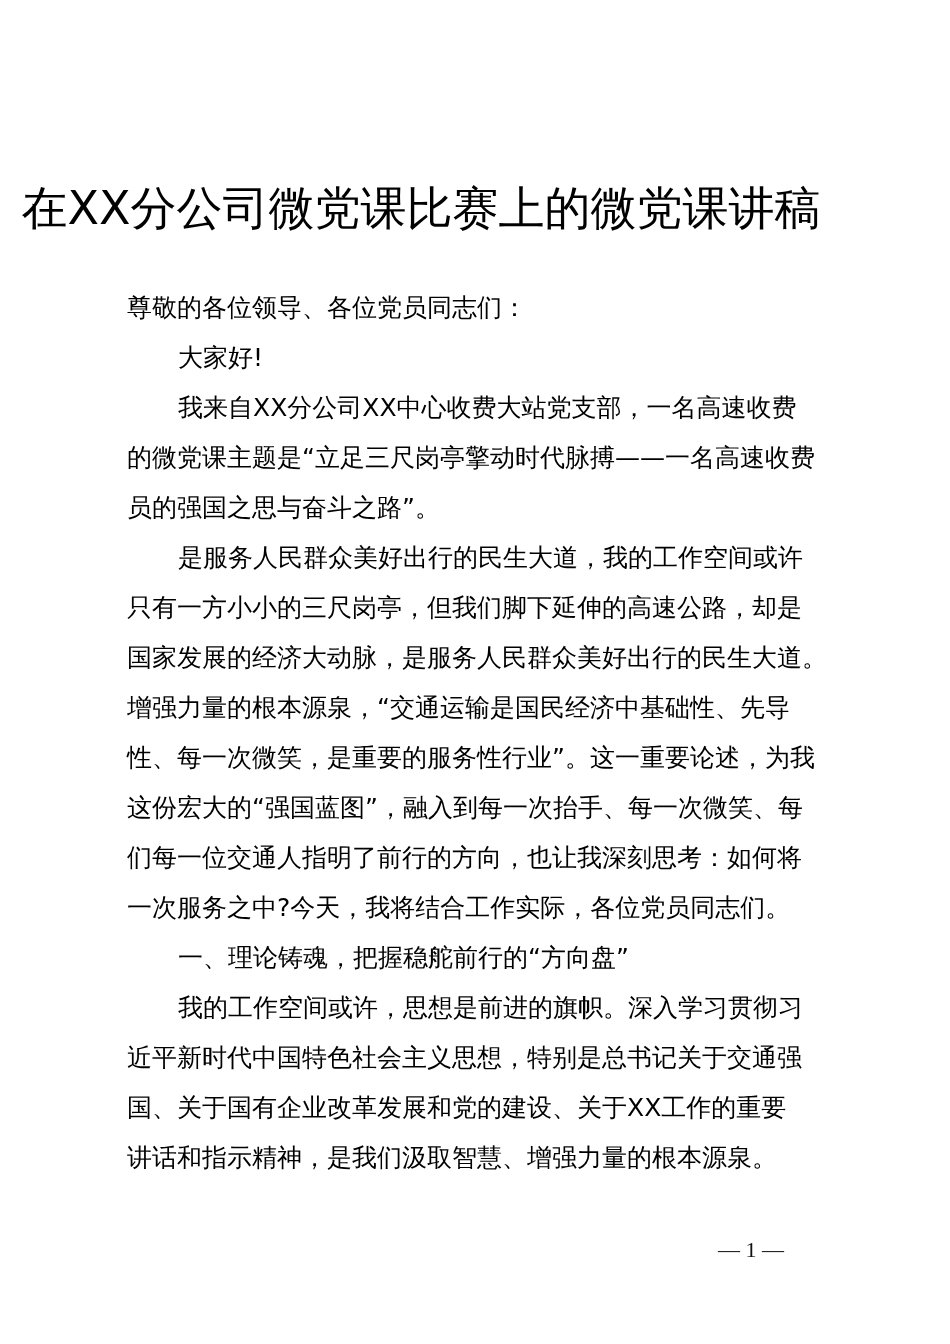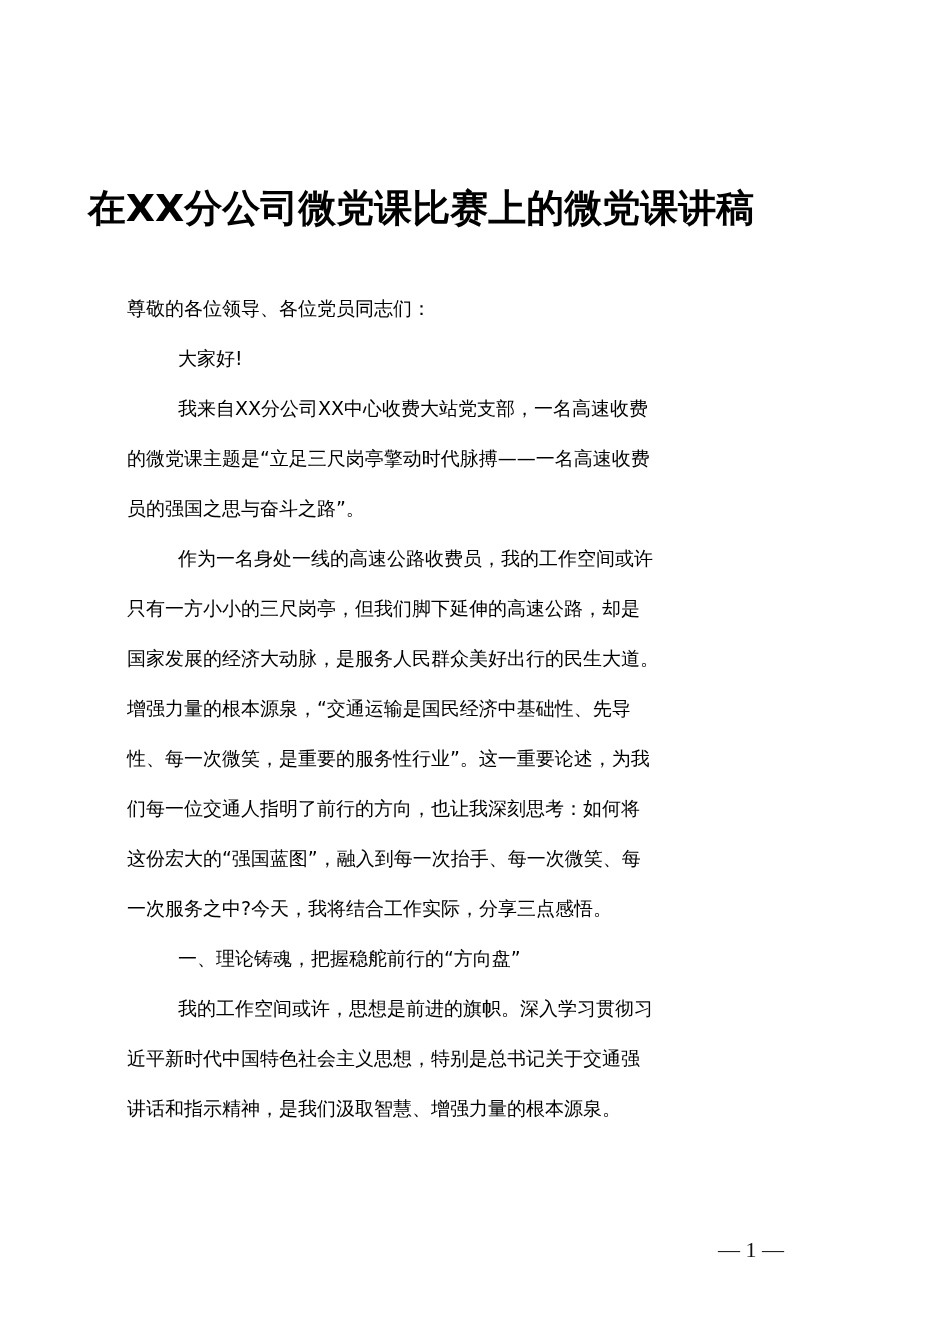--- a/index.html
+++ b/index.html
@@ -21,33 +21,33 @@
       height: 1344px;
       background: #ffffff;
     }
     .title {
       position: absolute;
       left: 0;
       top: 183px;
       width: 842px;
       text-align: center;
       font-family: "DejaVu Sans", "Liberation Sans", sans-serif;
-      font-weight: bold;
-      font-size: 38px;
+      font-weight: normal;
+      font-size: 46px;
       line-height: 50px;
       letter-spacing: 0px;
       white-space: nowrap;
     }
     .body-text {
       position: absolute;
       left: 127px;
       top: 283px;
       width: 720px;
       font-family: "DejaVu Sans", "Liberation Sans", sans-serif;
-      font-size: 19px;
+      font-size: 25px;
     }
     .line {
       height: 50px;
       line-height: 50px;
       white-space: nowrap;
       overflow: visible;
     }
     .indent {
       padding-left: 51px;
     }
@@ -70,28 +70,29 @@
 
 <div class="page">
   <div class="title">在XX分公司微党课比赛上的微党课讲稿</div>
 
   <div class="body-text">
     <div class="line">尊敬的各位领导、各位党员同志们：</div>
     <div class="line indent">大家好!</div>
     <div class="line indent">我来自XX分公司XX中心收费大站党支部，一名高速收费</div>
     <div class="line">的微党课主题是“立足三尺岗亭擎动时代脉搏——一名高速收费</div>
     <div class="line">员的强国之思与奋斗之路”。</div>
-    <div class="line indent">作为一名身处一线的高速公路收费员，我的工作空间或许</div>
+    <div class="line indent">是服务人民群众美好出行的民生大道，我的工作空间或许</div>
     <div class="line">只有一方小小的三尺岗亭，但我们脚下延伸的高速公路，却是</div>
     <div class="line">国家发展的经济大动脉，是服务人民群众美好出行的民生大道。</div>
     <div class="line">增强力量的根本源泉，“交通运输是国民经济中基础性、先导</div>
     <div class="line">性、每一次微笑，是重要的服务性行业”。这一重要论述，为我</div>
+    <div class="line">这份宏大的“强国蓝图”，融入到每一次抬手、每一次微笑、每</div>
     <div class="line">们每一位交通人指明了前行的方向，也让我深刻思考：如何将</div>
-    <div class="line">这份宏大的“强国蓝图”，融入到每一次抬手、每一次微笑、每</div>
-    <div class="line">一次服务之中?今天，我将结合工作实际，分享三点感悟。</div>
+    <div class="line">一次服务之中?今天，我将结合工作实际，各位党员同志们。</div>
     <div class="line indent heading">一、理论铸魂，把握稳舵前行的“方向盘”</div>
     <div class="line indent">我的工作空间或许，思想是前进的旗帜。深入学习贯彻习</div>
     <div class="line">近平新时代中国特色社会主义思想，特别是总书记关于交通强</div>
+    <div class="line">国、关于国有企业改革发展和党的建设、关于XX工作的重要</div>
     <div class="line">讲话和指示精神，是我们汲取智慧、增强力量的根本源泉。</div>
   </div>
 
   <div class="page-number">— 1 —</div>
 </div>
 
 </body></html>

